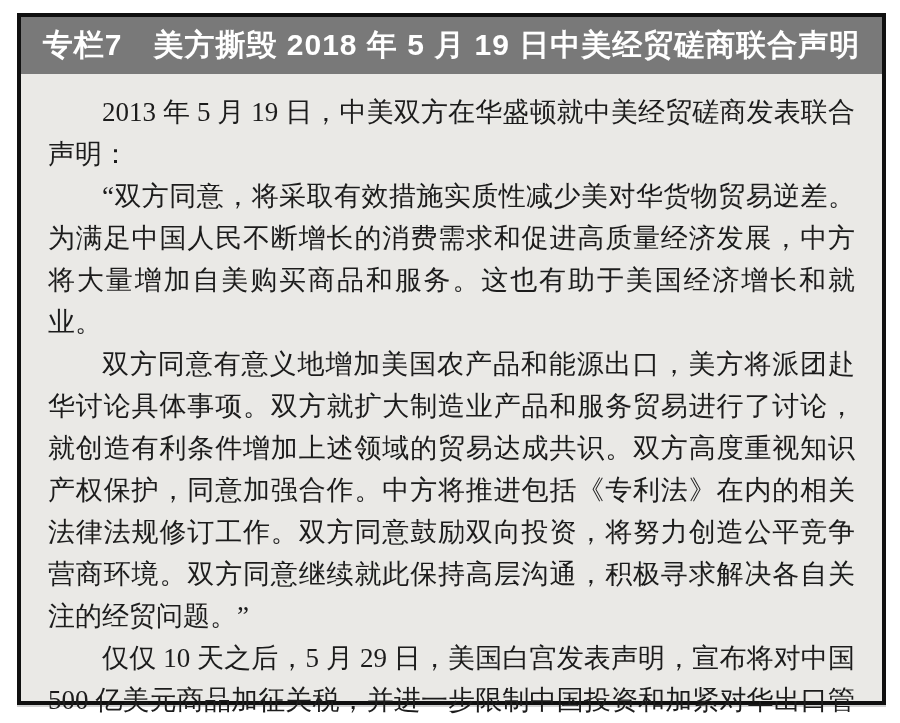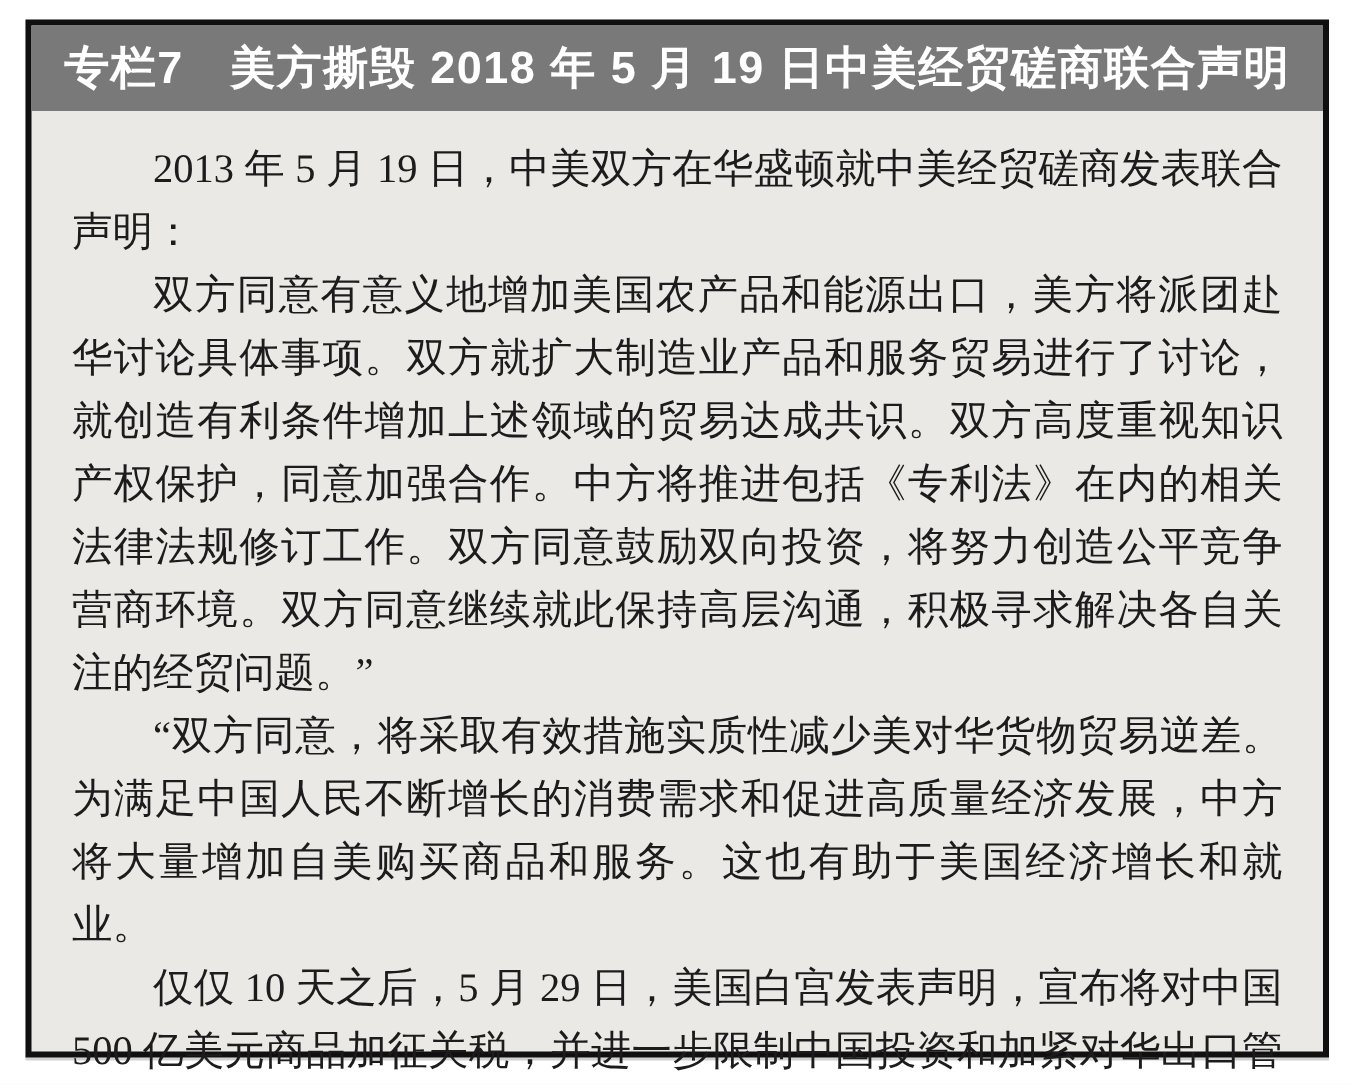--- a/index.html
+++ b/index.html
@@ -58,18 +58,18 @@
 </head>
 <body>
 
 <div class="page">
   <div class="panel">
     <div class="panel-header">
       <span class="panel-title">专栏7　美方撕毁 2018 年 5 月 19 日中美经贸磋商联合声明</span>
     </div>
     <div class="panel-body">
       <p>2013 年 5 月 19 日，中美双方在华盛顿就中美经贸磋商发表联合声明：</p>
+      <p>“双方同意，将采取有效措施实质性减少美对华货物贸易逆差。为满足中国人民不断增长的消费需求和促进高质量经济发展，中方将大量增加自美购买商品和服务。这也有助于美国经济增长和就业。</p>
       <p>双方同意有意义地增加美国农产品和能源出口，美方将派团赴华讨论具体事项。双方就扩大制造业产品和服务贸易进行了讨论，就创造有利条件增加上述领域的贸易达成共识。双方高度重视知识产权保护，同意加强合作。中方将推进包括《专利法》在内的相关法律法规修订工作。双方同意鼓励双向投资，将努力创造公平竞争营商环境。双方同意继续就此保持高层沟通，积极寻求解决各自关注的经贸问题。”</p>
-      <p>“双方同意，将采取有效措施实质性减少美对华货物贸易逆差。为满足中国人民不断增长的消费需求和促进高质量经济发展，中方将大量增加自美购买商品和服务。这也有助于美国经济增长和就业。</p>
       <p>仅仅 10 天之后，5 月 29 日，美国白宫发表声明，宣布将对中国 500 亿美元商品加征关税，并进一步限制中国投资和加紧对华出口管制，公然违背了中美双方于 5 月 19 日达成的共识。</p>
     </div>
   </div>
 </div>
 
 </body></html>

